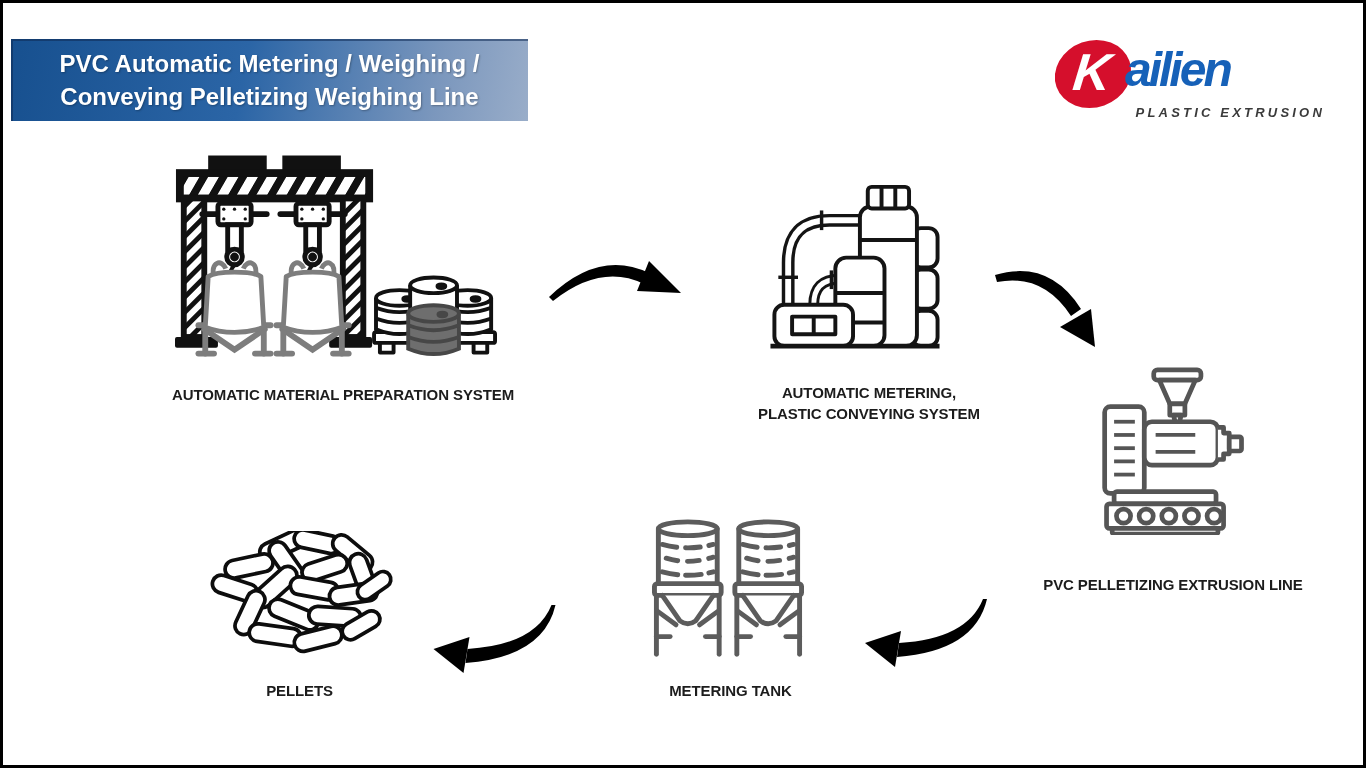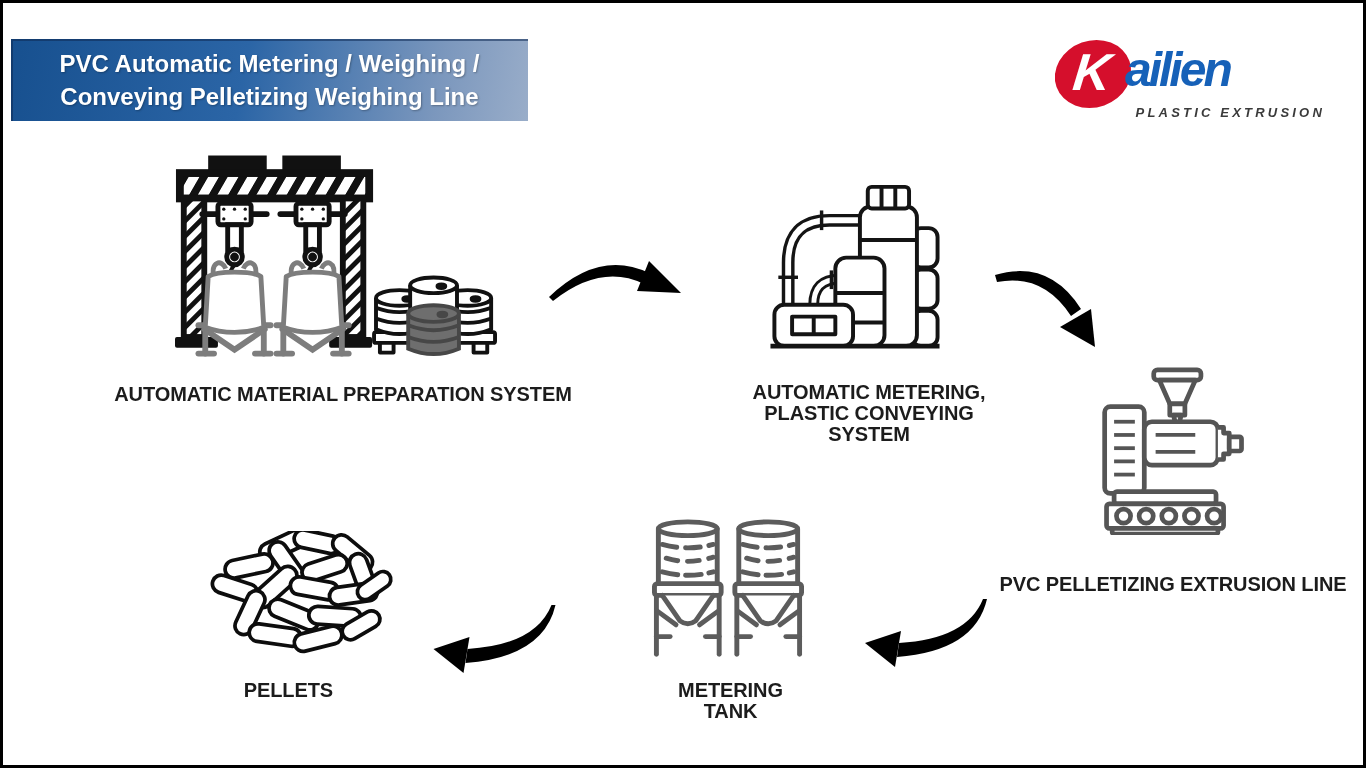--- a/index.html
+++ b/index.html
@@ -35,21 +35,21 @@
     color:#1661b8;font-weight:700;font-style:italic;font-size:48px;line-height:1;
     letter-spacing:-3px;margin-left:-6px;transform:translateY(-4px);
   }
   .logo-sub{
     color:#3a3a3a;font-weight:700;font-style:italic;font-size:13px;
     letter-spacing:3.2px;text-align:right;margin-top:-4px;padding-right:2px;
     white-space:nowrap;
   }
   
   .step-label{
-    font-weight:700;font-size:20px;color:#1c1c1c;text-align:center;
+    font-weight:700;font-size:15px;color:#1c1c1c;text-align:center;
     letter-spacing:-0.1px;line-height:21px;
   }
   .lbl1{left:110px;top:381px;width:460px;}
   .lbl2{left:740px;top:379px;width:252px;text-align:center;}
   .lbl3{left:995px;top:547px;width:350px;margin-top:24px;}
   .lbl4{left:650px;top:677px;width:155px;}
   .lbl5{left:185px;top:677px;width:145px;text-align:right;}
   
   .ic1{left:172px;top:147px;width:322px;height:213px;}
   .ic2{left:763px;top:176px;width:178px;height:172px;}

